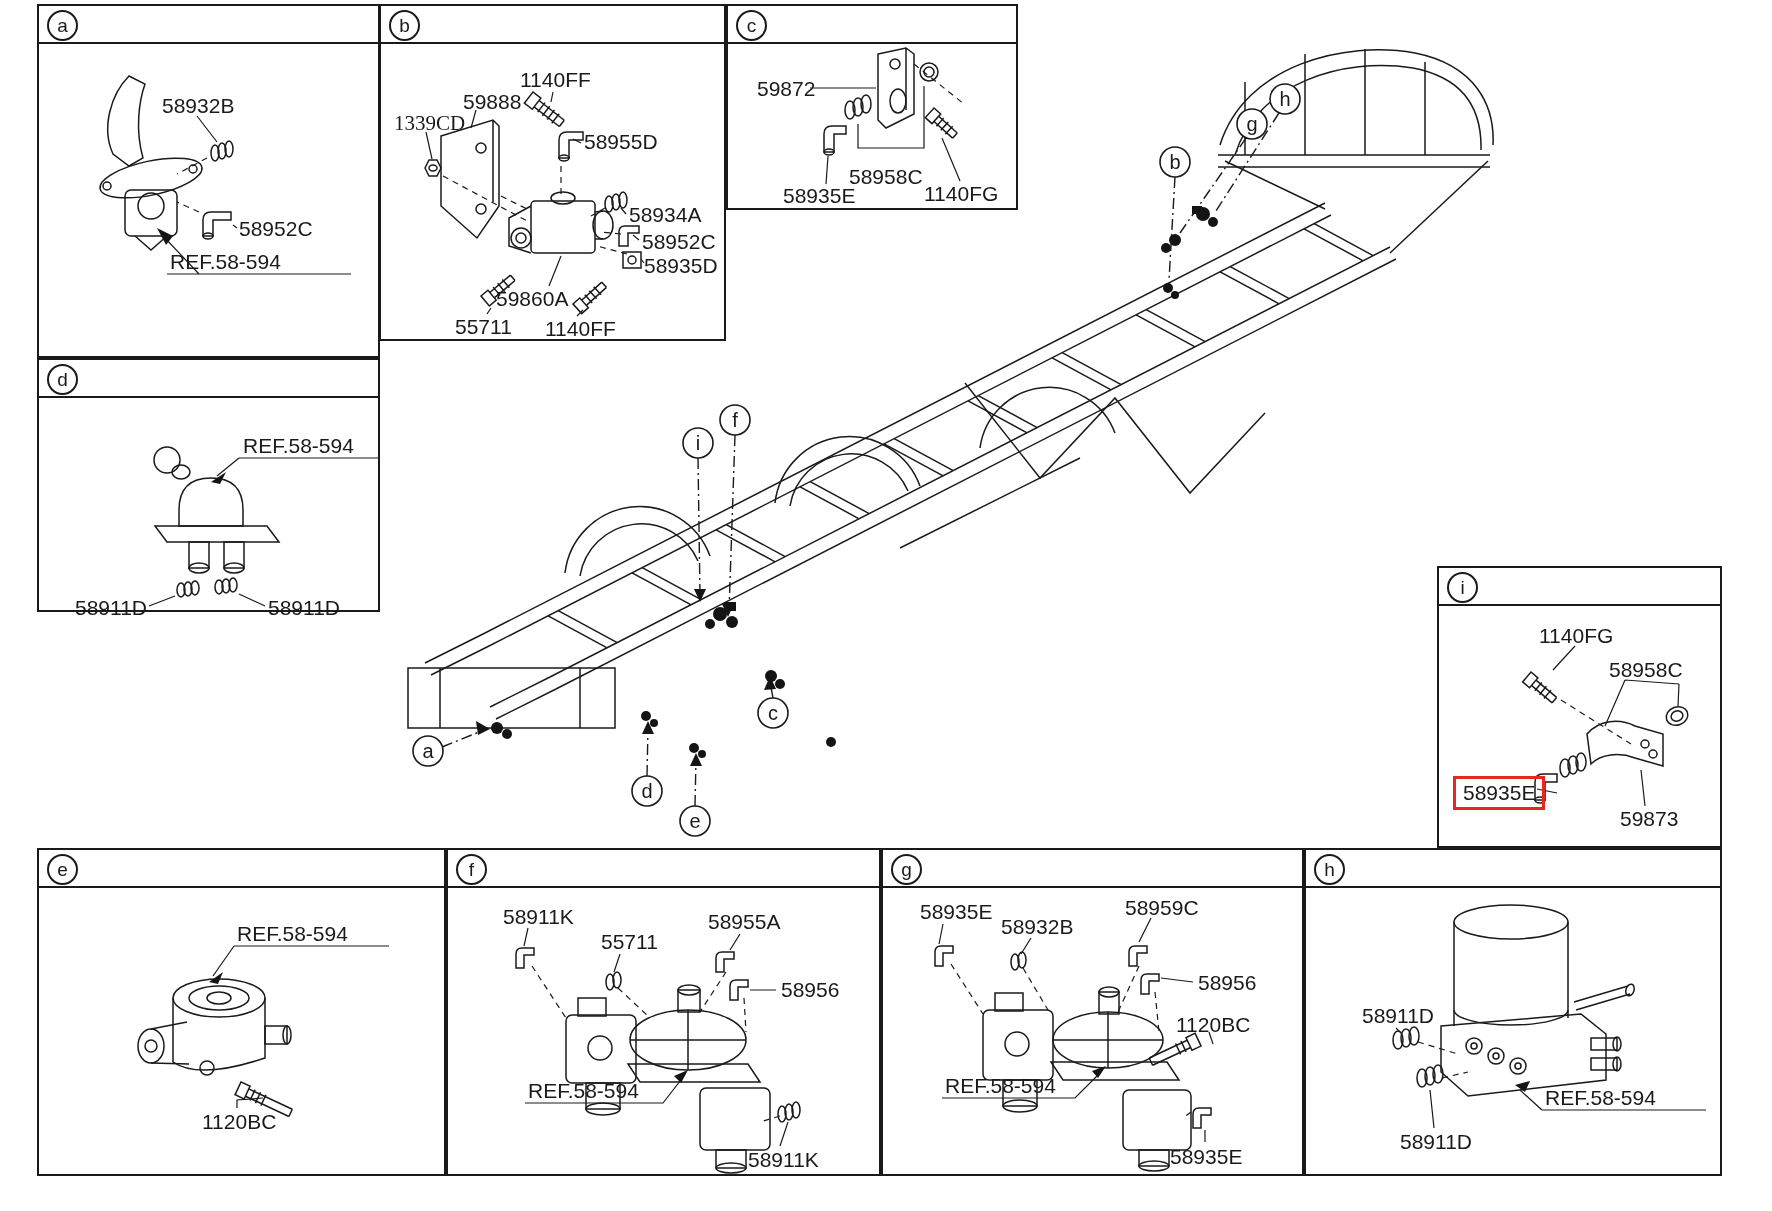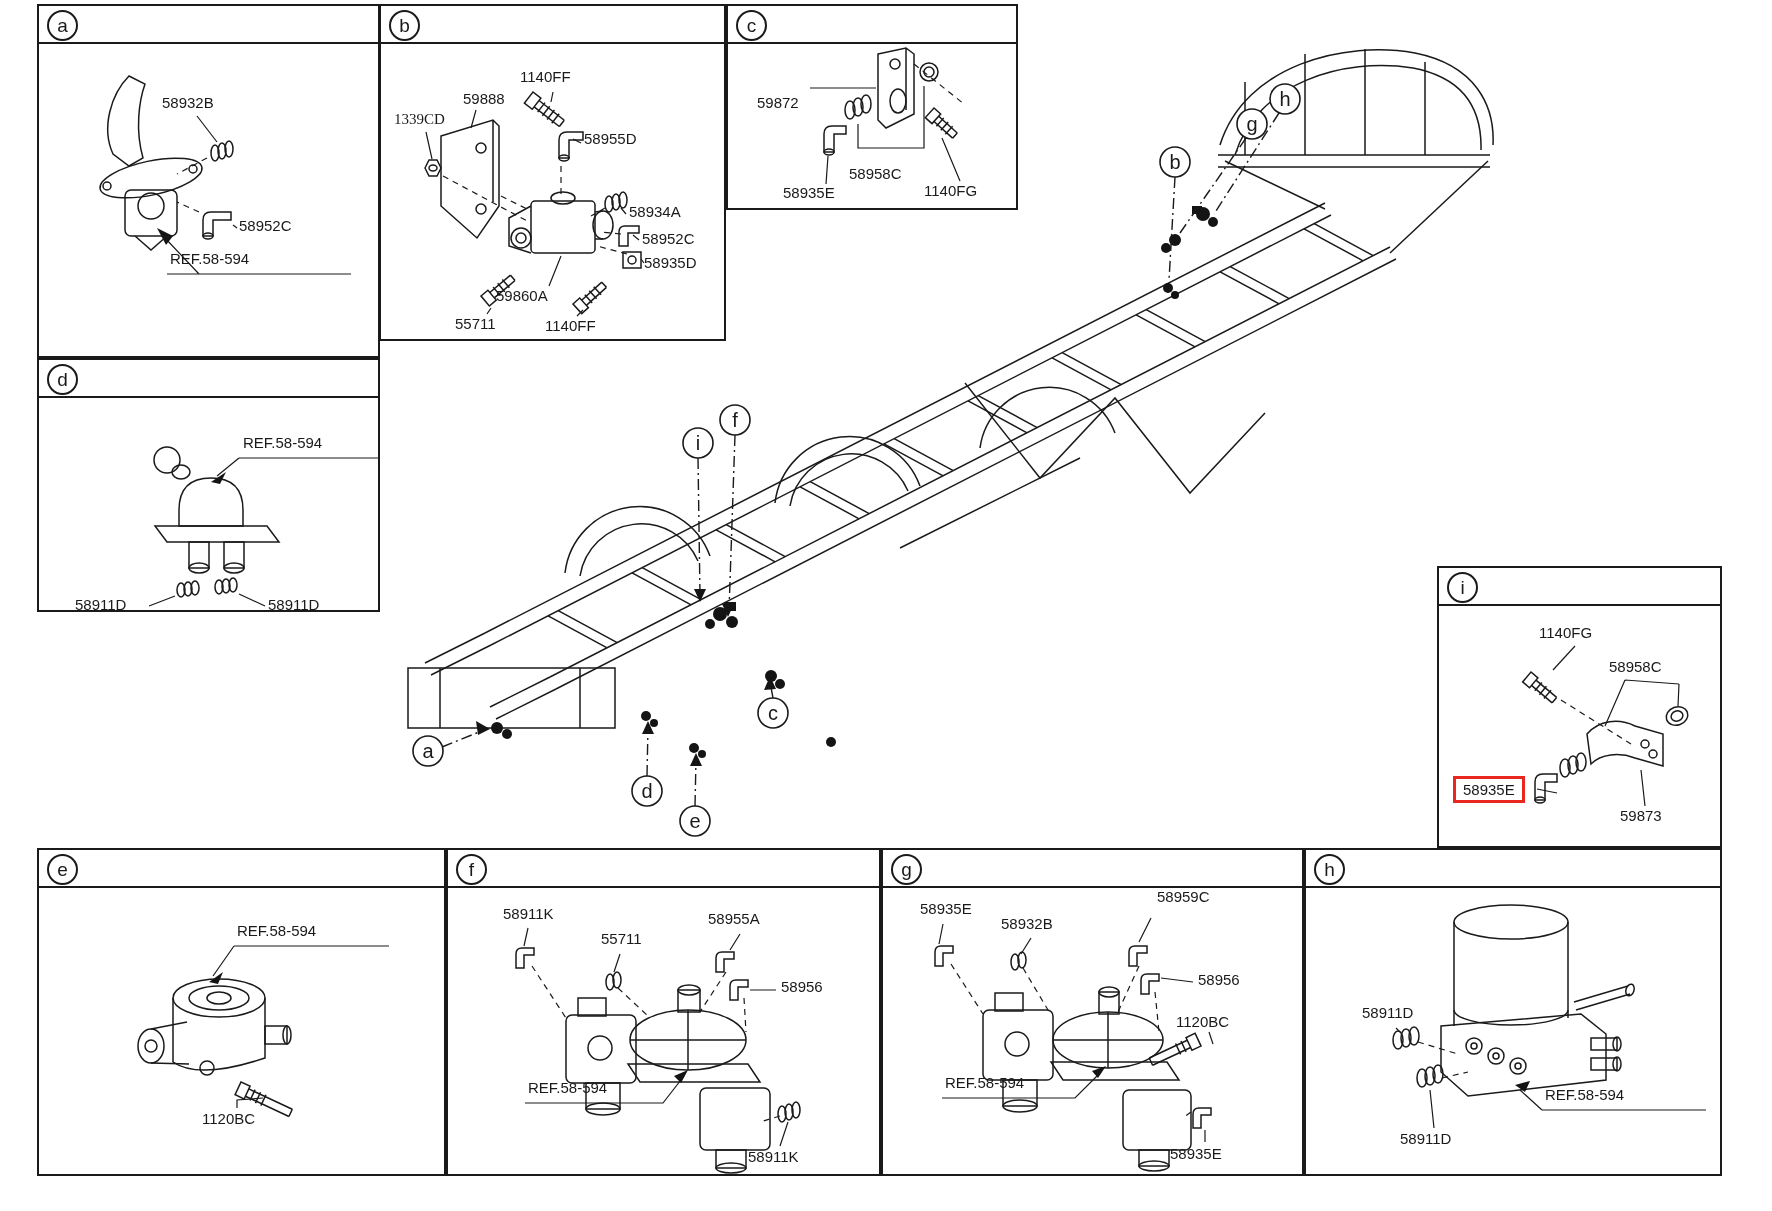--- a/index.html
+++ b/index.html
@@ -2,21 +2,21 @@
 <html style="--hl: #e8281e;"><head>
 <meta charset="utf-8">
 <style>
   html,body{margin:0;padding:0;background:#fff;}
   .page{position:relative;width:1772px;height:1211px;background:#fff;overflow:hidden;
         font-family:"Liberation Sans",sans-serif;color:#1a1a1a;}
   .panel{position:absolute;border:2px solid #1a1a1a;background:#fff;box-sizing:border-box;}
   .panel-header{position:absolute;left:0;top:0;right:0;height:36px;border-bottom:2px solid #1a1a1a;}
   .badge{position:absolute;left:8px;top:4px;width:27px;height:27px;border:2px solid #1a1a1a;
          border-radius:50%;text-align:center;line-height:27px;font-size:19px;background:#fff;}
-  .lbl{position:absolute;font-size:15px;white-space:nowrap;z-index:5;}
+  .lbl{position:absolute;font-size:21px;white-space:nowrap;z-index:5;}
   .ref{font-weight:normal;}
   .hl{border:3px solid var(--hl,#e8281e);padding:2px 7px;}
   svg{position:absolute;left:0;top:0;}
   svg .ln{stroke:#1a1a1a;fill:none;stroke-width:1.5px;}
   svg .thin{stroke:#1a1a1a;fill:none;stroke-width:1.2px;}
   svg .dsh{stroke:#1a1a1a;fill:none;stroke-width:1.2px;stroke-dasharray:6 5;}
   svg .dd{stroke:#1a1a1a;fill:none;stroke-width:1.4px;stroke-dasharray:11 4 2 4;}
   svg .blk{fill:#141414;stroke:none;}
   svg .wht{fill:#fff;stroke:#1a1a1a;stroke-width:1.6px;}
   svg .cltxt{fill:#1a1a1a;stroke:none;font:20px "Liberation Sans",sans-serif;text-anchor:middle;}
@@ -225,21 +225,21 @@
         <ellipse class="ln" cx="101" cy="146" rx="5" ry="3"></ellipse>
       <g transform="translate(206,102) rotate(42)">
           <rect class="ln" x="0" y="0" width="9" height="13"></rect>
           <path class="ln" d="M 9,3 L 34,3 M 9,10 L 34,10 M 34,3 L 34,10 M 14,1 L 14,12 M 20,1 L 20,12 M 26,1 L 26,12"></path>
         </g>
       <path class="thin" d="M 82,82 L 148,82"></path>
       <path class="thin" d="M 130,118 L 130,142 L 196,142 L 196,80"></path>
       <path class="thin" d="M 98,178 L 100,150 M 232,175 L 214,132"></path>
       <path class="dsh" d="M 186,58 L 236,98"></path>
     </svg>
-    <div class="lbl" style="left:29px;top:88px;">59872</div>
+    <div class="lbl" style="left:29px;top:71px;">59872</div>
     <div class="lbl" style="left:121px;top:159px;">58958C</div>
     <div class="lbl" style="left:55px;top:178px;">58935E</div>
     <div class="lbl" style="left:196px;top:176px;">1140FG</div>
   </div>
 
   <div class="panel" style="left:37px;top:358px;width:343px;height:254px;">
     <div class="panel-header"></div>
     <div class="badge">d</div>
     <svg width="339" height="250" viewBox="0 0 339 250">
       <circle class="ln" cx="128" cy="100" r="13"></circle>
@@ -386,21 +386,21 @@
           <path class="ln" d="M 10,3 L 52,3 M 10,11 L 52,11 M 52,3 L 52,11 M 16,1 L 16,13 M 22,1 L 22,13"></path>
         </g>
       <path class="ln" d="M 310,278 L 310,264 Q 310,258 316,258 L 328,258 L 328,265 L 318,265 L 318,278 Z"></path>
       <path class="dsh" d="M 68,114 L 100,164 M 140,118 L 165,160 M 256,116 L 235,162 M 272,142 L 276,182 M 308,262 L 300,268"></path>
       <path class="thin" d="M 60,74 L 56,94 M 148,88 L 138,104 M 268,68 L 256,92 M 310,132 L 278,128 M 326,182 L 330,194 M 322,292 L 322,280"></path>
       <path class="thin" d="M 59,248 L 192,248 L 218,222"></path>
       <polygon class="blk" points="223,216 209,221 215,228"></polygon>
     </svg>
     <div class="lbl" style="left:37px;top:50px;">58935E</div>
     <div class="lbl" style="left:118px;top:65px;">58932B</div>
-    <div class="lbl" style="left:242px;top:38px;margin-left:32px;">58959C</div>
+    <div class="lbl" style="left:242px;top:46px;">58959C</div>
     <div class="lbl" style="left:315px;top:121px;">58956</div>
     <div class="lbl" style="left:293px;top:163px;">1120BC</div>
     <div class="lbl ref" style="left:62px;top:224px;">REF.58-594</div>
     <div class="lbl" style="left:287px;top:295px;">58935E</div>
   </div>
 
   <div class="panel" style="left:1304px;top:848px;width:418px;height:328px;">
     <div class="panel-header"></div>
     <div class="badge">h</div>
     <svg width="414" height="324" viewBox="0 0 414 324">

